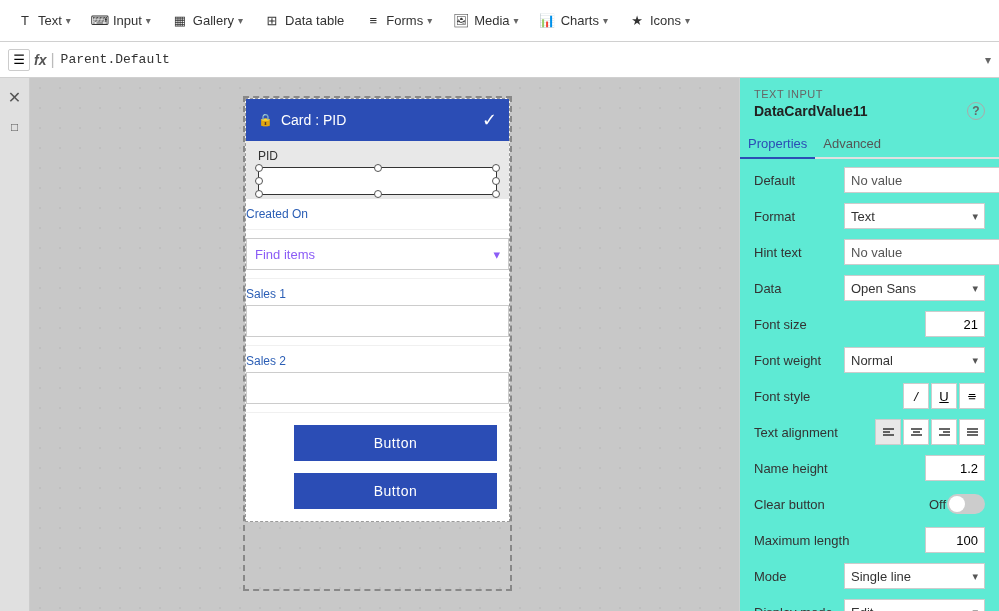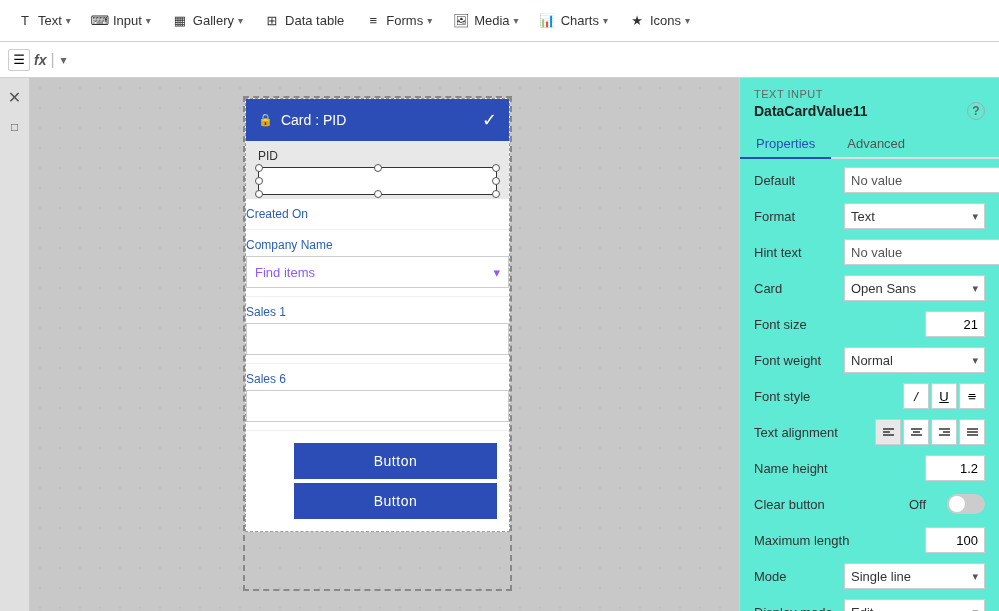--- a/index.html
+++ b/index.html
@@ -217,21 +217,21 @@
       font-size: 12px;
       color: #2b5eb5;
       font-weight: 500;
     }
 
     .card-buttons {
       background: #fff;
       padding: 12px;
       display: flex;
       flex-direction: column;
-      gap: 4px;
+      gap: 12px;
       margin-left: 36px;
     }
     .card-btn {
       width: 100%;
       height: 36px;
       background: #2b4db5;
       color: #fff;
       border: none;
       font-size: 14px;
       font-weight: 500;
@@ -278,21 +278,21 @@
       cursor: pointer;
     }
 
     
     .right-panel-tabs {
       display: flex;
       border-bottom: 2px solid #e0e0e0;
       margin: 6px 0 0;
     }
     .right-tab {
-      padding: 6px 16px;
+      padding: 6px 8px;
       font-size: 13px;
       cursor: pointer;
       color: #555;
       border-bottom: 2px solid transparent;
       margin-bottom: -2px;
     }
     .right-tab.active {
       color: #2b4db5;
       border-bottom: 2px solid #2b4db5;
       font-weight: 500;
@@ -384,21 +384,21 @@
       font-size: 13px;
     }
     .text-align-btn.active {
       background: #e8e8e8;
     }
 
     
     .toggle-wrapper {
       display: flex;
       align-items: center;
-      gap: 21px;
+      gap: 1px;
     }
     .toggle-label { font-size: 13px; color: #333; }
     .toggle {
       width: 38px;
       height: 20px;
       border-radius: 10px;
       position: relative;
       cursor: pointer;
     }
     .toggle-off { background: #ccc; }
@@ -482,20 +482,21 @@
 </div>
 
 <div class="formula-bar">
   <div class="formula-bar-prefix">
     <div class="formula-bar-hamburger">
       <span>☰</span>
     </div>
     <span class="formula-bar-fx">fx</span>
     <span class="formula-bar-sep">|</span>
   </div>
+  <input class="formula-bar-input" type="text" value="Parent.Default" style="">
   <span class="formula-bar-chevron">▾</span>
 </div>
 
 <div class="main-area">
 
   <div class="left-panel">
     <div class="left-panel-btn">
       <span>✕</span>
     </div>
     <div class="left-panel-btn">
@@ -532,34 +533,33 @@
         </div>
       </div>
 
       <div class="card-body">
 
         <div class="card-field">
           <div class="card-field-static-label">Created On</div>
         </div>
 
         <div class="card-field">
-          <div class="card-field-label">Company Name</div>
           <div class="card-field-dropdown">
             <span>Find items</span>
             <span>▾</span>
           </div>
         </div>
 
         <div class="card-field">
           <div class="card-field-label">Sales 1</div>
           <div class="card-field-input"></div>
         </div>
 
         <div class="card-field">
-          <div class="card-field-label">Sales 6</div>
+          <div class="card-field-label">Sales 2</div>
           <div class="card-field-input"></div>
         </div>
 
 
         <div class="card-buttons">
           <button class="card-btn">Button</button>
           <button class="card-btn">Button</button>
         </div>
 
       </div>
@@ -601,21 +601,21 @@
           <span class="prop-dropdown-chevron">▾</span>
         </div>
       </div>
 
       <div class="prop-row">
         <span class="prop-label">Hint text</span>
         <input class="prop-value-input" type="text" value="No value" style="">
       </div>
 
       <div class="prop-row">
-        <span class="prop-label">Card</span>
+        <span class="prop-label">Data</span>
         <div class="prop-dropdown">
           <span>Open Sans</span>
           <span class="prop-dropdown-chevron">▾</span>
         </div>
       </div>
 
       <div class="prop-row">
         <span class="prop-label">Font size</span>
         <input class="prop-number-input" type="text" value="21" style="">
       </div>

